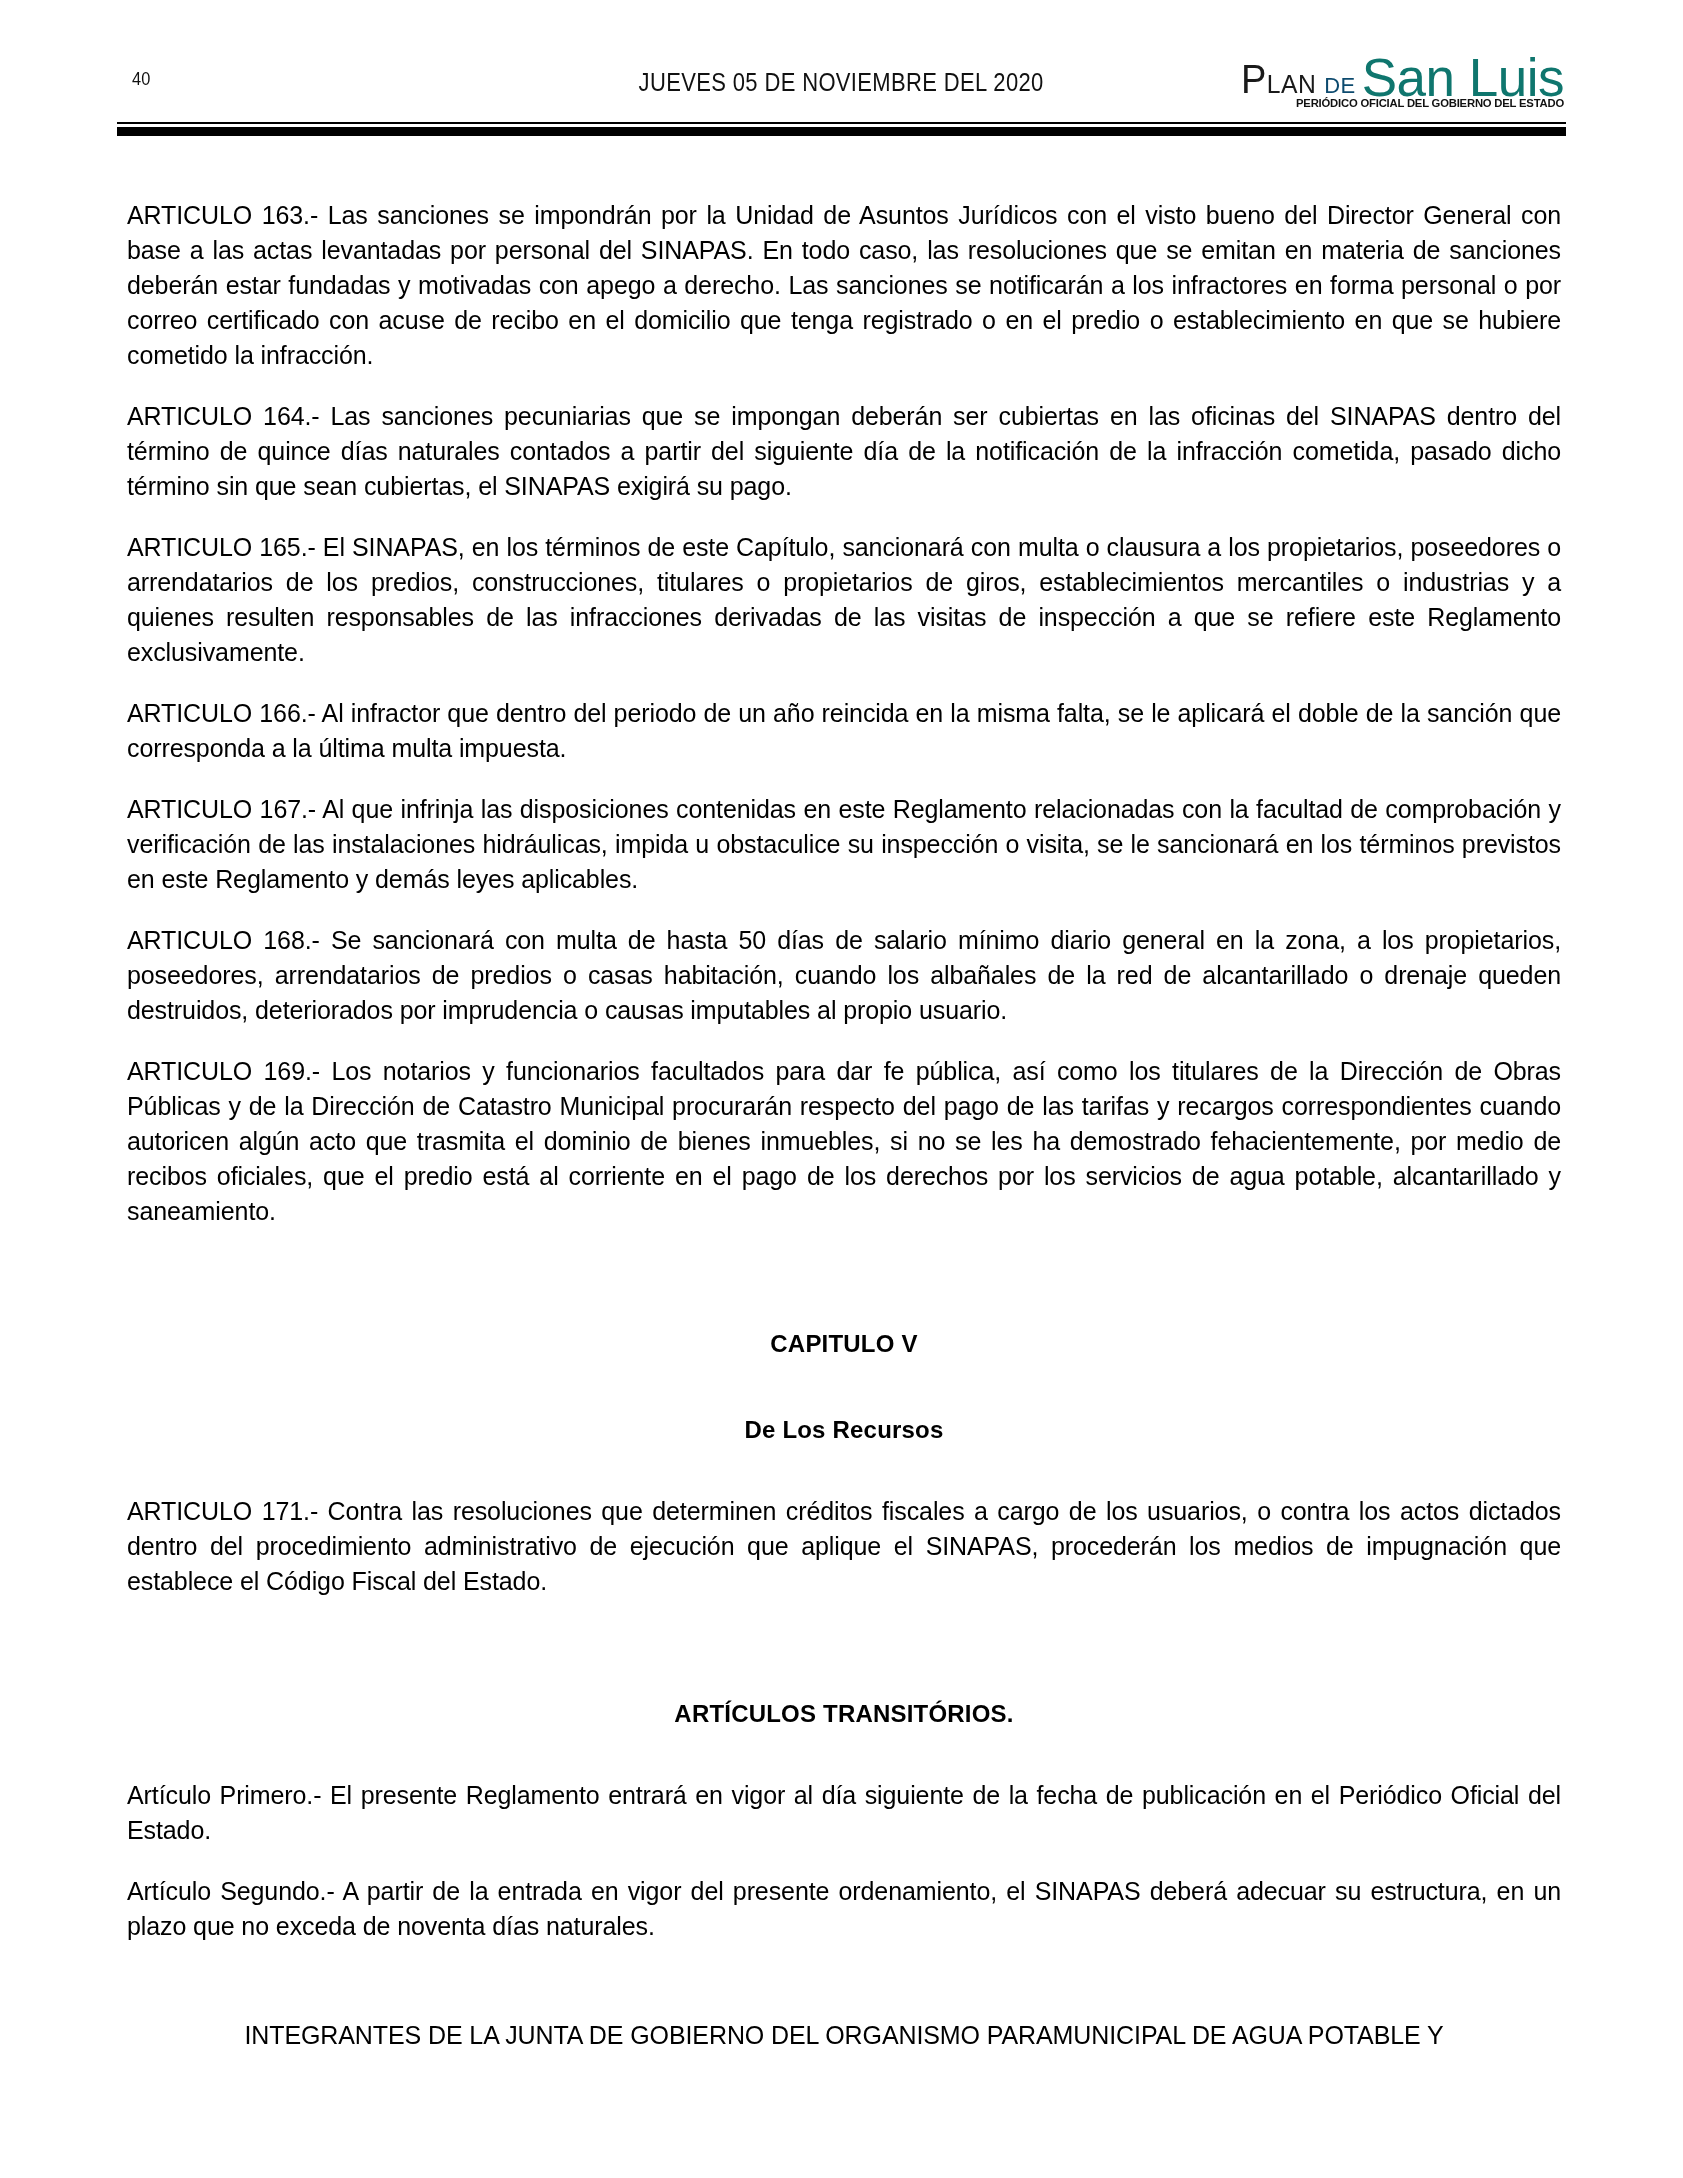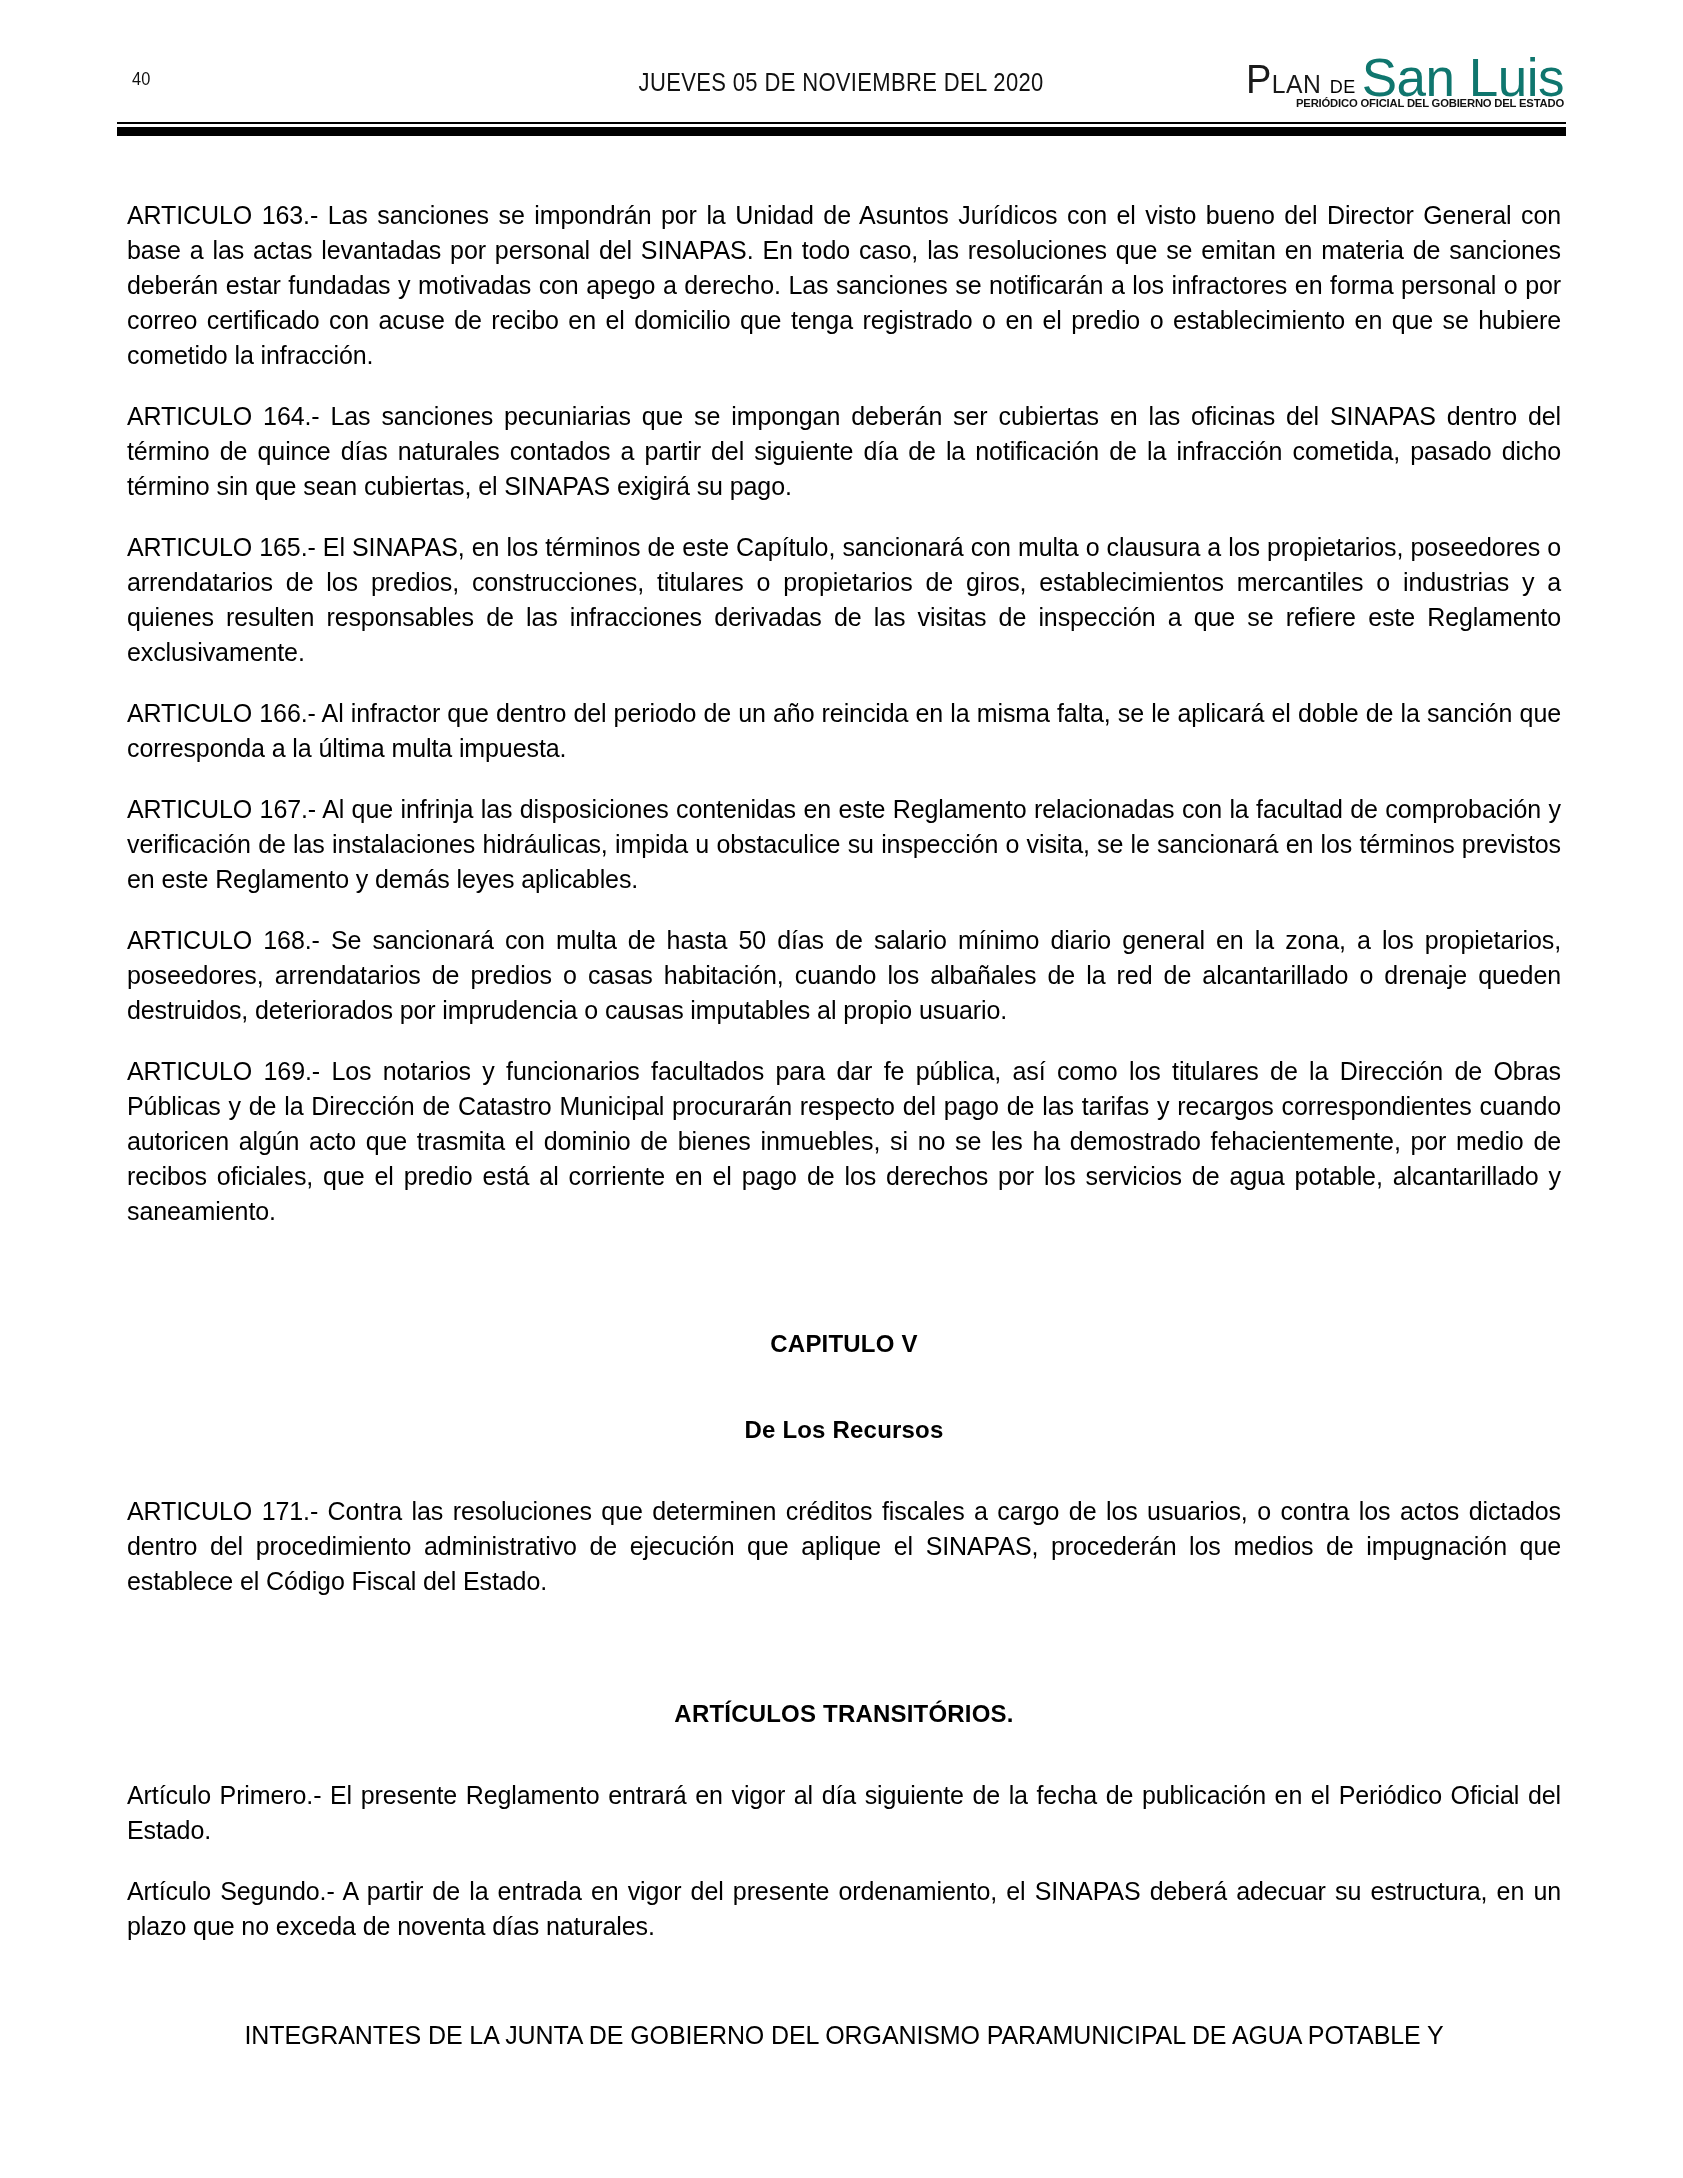--- a/index.html
+++ b/index.html
@@ -80,23 +80,23 @@
     font-family: "Liberation Sans Narrow", "Liberation Sans", sans-serif;
     color: #1a1a1a;
     letter-spacing: 0.5px;
     vertical-align: baseline;
     transform: scaleX(0.95);
     display: inline-block;
   }
   .logo-plan .cap { font-size: 40px; }
   .logo-plan .sm  { font-size: 26px; }
   .logo-de {
-    font-size: 18px;
-    font-family: "Liberation Sans Narrow", "Liberation Sans", sans-serif;
-    color: #000000;
+    font-size: 22px;
+    font-family: "Liberation Sans Narrow", "Liberation Sans", sans-serif;
+    color: #0c4a6e;
     letter-spacing: 0.5px;
     padding-left: 6px;
     padding-right: 6px;
   }
   .logo-san {
     font-size: 53px;
     font-family: "Liberation Sans", sans-serif;
     font-weight: 400;
     letter-spacing: -0.5px;
     vertical-align: baseline;

